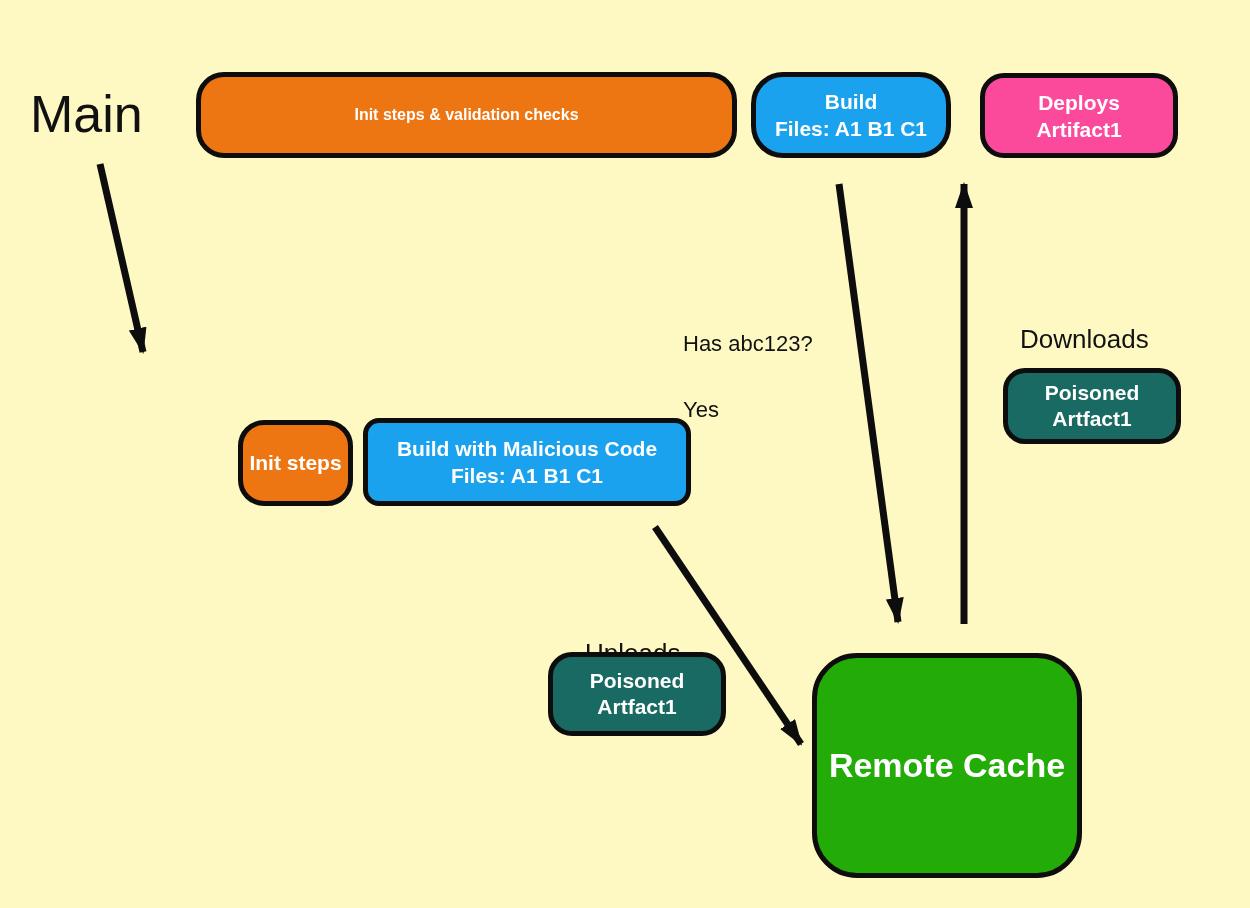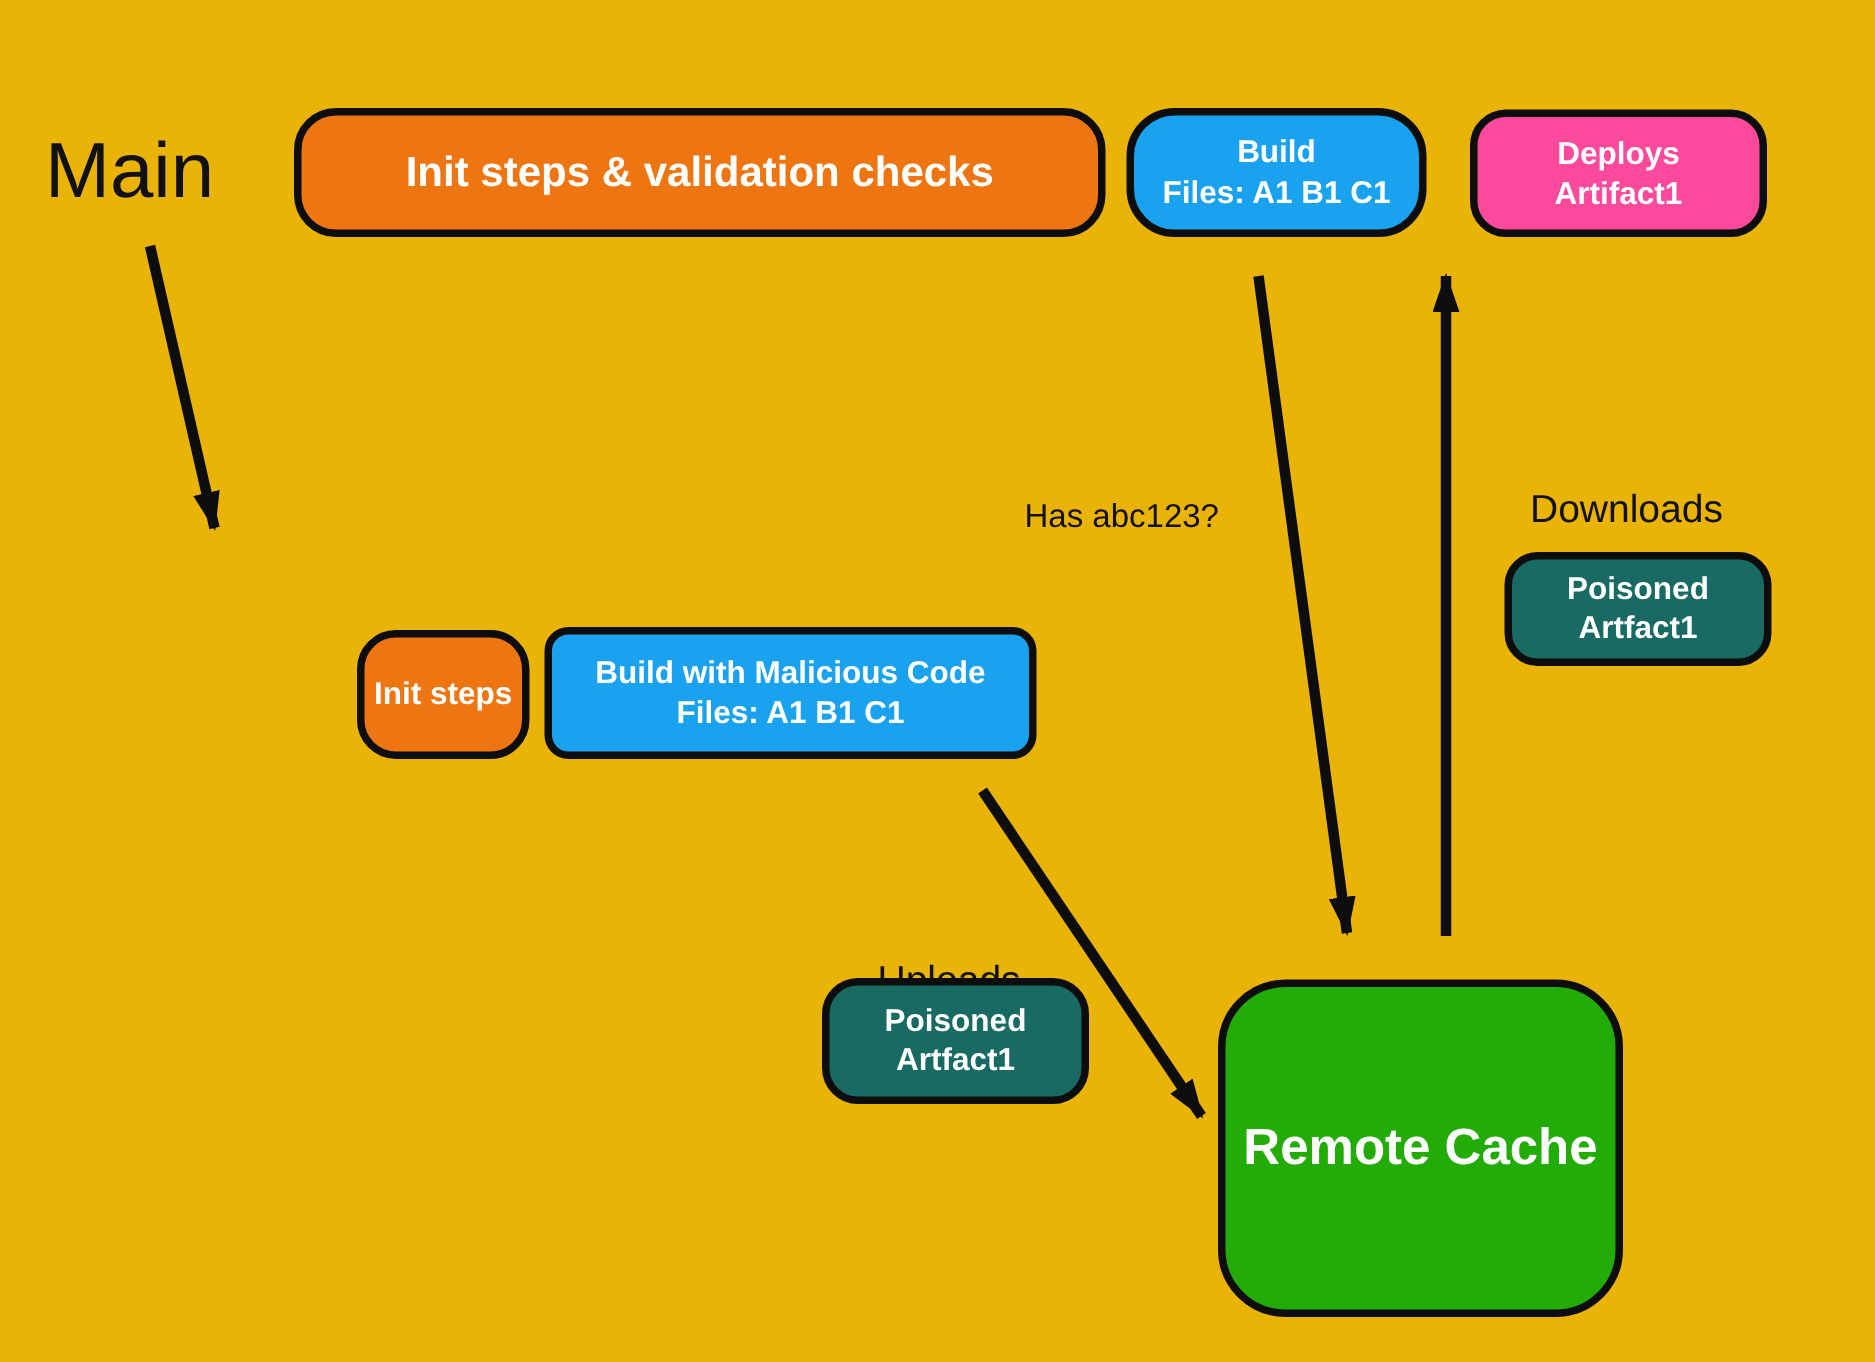--- a/index.html
+++ b/index.html
@@ -3,21 +3,21 @@
 <meta charset="utf-8">
 <style>
   html,body{margin:0;padding:0;}
   body{
     font-family:"Liberation Sans","DejaVu Sans",sans-serif;
     background:#ffffff;
   }
   .canvas{
     position:relative;
     width:1250px;height:908px;
-    background:#eab308;
+    background:#fef9c3;
     overflow:hidden;
   }
   #arrows-layer{
     position:absolute;left:0;top:0;width:1250px;height:908px;
     pointer-events:none;
   }
   #arrows-layer line{stroke:#0d0d0d;stroke-width:7;}
   .black-label{
     position:absolute;color:#111111;white-space:pre-line;
   }
@@ -34,21 +34,21 @@
     font-weight:bold;
     display:flex;flex-direction:column;
     align-items:center;justify-content:center;
     text-align:center;
   }
   .orange{background:#EE7612;}
   .blue{background:#1AA2EE;}
   .pink{background:#FB499C;align-items:center;}
   .teal{background:#186A62;}
   .green{background:#23AB07;}
-  .n-init-validation{left:196px;top:72px;width:541px;height:86px;border-radius:28px;font-size:28px;}
+  .n-init-validation{left:196px;top:72px;width:541px;height:86px;border-radius:28px;font-size:16px;}
   .n-build{left:751px;top:72px;width:200px;height:86px;border-radius:32px;font-size:21px;line-height:27px;}
   .n-deploys{left:980px;top:73px;width:198px;height:85px;border-radius:24px;font-size:21px;line-height:27px;}
   .n-init-steps{left:238px;top:420px;width:115px;height:86px;border-radius:26px;font-size:21px;}
   .n-build-malicious{left:363px;top:418px;width:328px;height:88px;border-radius:16px;font-size:21px;line-height:27px;}
   .n-poisoned-download{left:1003px;top:368px;width:178px;height:76px;border-radius:22px;font-size:21px;line-height:26px;}
   .n-poisoned-upload{left:548px;top:652px;width:178px;height:84px;border-radius:24px;font-size:21px;line-height:26px;}
   .n-remote-cache{left:812px;top:653px;width:270px;height:225px;border-radius:45px;font-size:34px;}
 </style>
 </head>
 <body>
@@ -65,20 +65,21 @@
       <line x1="839" y1="184" x2="898" y2="622" marker-end="url(#ah)"></line>
       <line x1="964" y1="624" x2="964" y2="184" marker-end="url(#ah)"></line>
       <line x1="655" y1="527" x2="801" y2="744" marker-end="url(#ah)"></line>
     </svg>
 
   <div class="black-label lbl-main">Main</div>
 
 
   <div class="black-label lbl-has">
     <div>Has abc123?</div>
+    <div>Yes</div>
   </div>
 
   <div class="black-label lbl-downloads">Downloads</div>
 
   <div class="black-label lbl-uploads">Uploads</div>
 
   <div class="node orange n-init-validation">
     <span>Init steps &amp; validation checks</span>
   </div>
 

